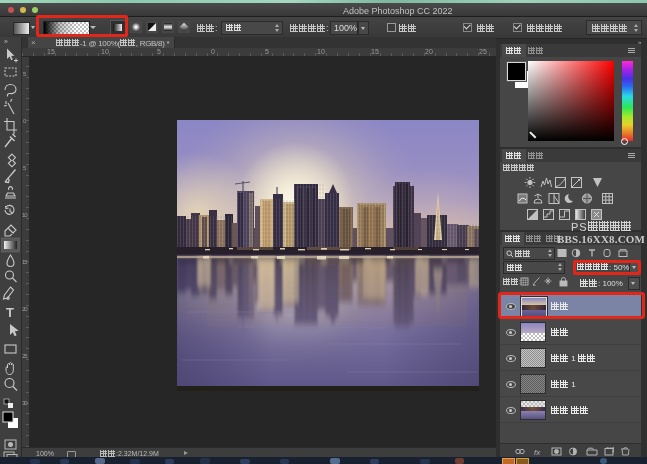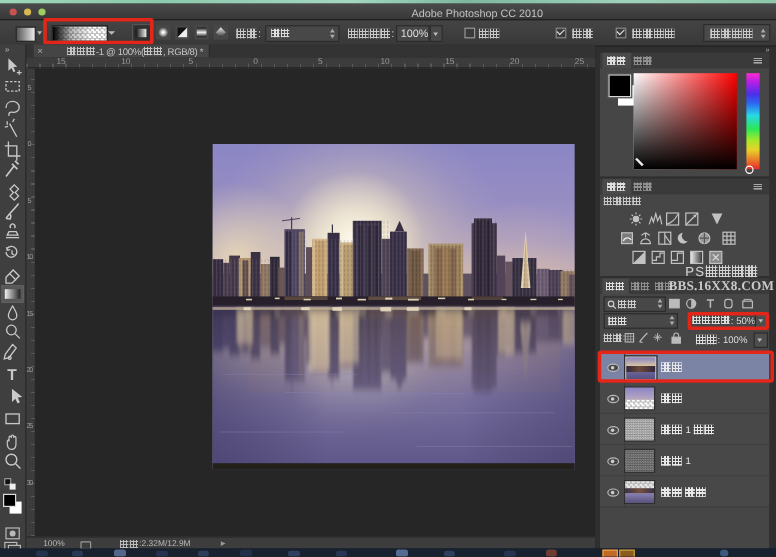--- a/index.html
+++ b/index.html
@@ -26,21 +26,21 @@
 <div id="app">
 
   <div class="abs" style="left:0;top:0;width:647px;height:3px;
     background:linear-gradient(90deg,#9fd6b8 0%,#8cc9ad 20%,#a4d8c0 45%,#7db89e 60%,#9ed2ba 80%,#8fc7ac 100%);"></div>
 
   <div class="abs" style="left:0;top:3px;width:647px;height:14px;
     background:linear-gradient(#4a4a4a,#383838);border-bottom:1px solid #1e1e1e;box-sizing:border-box;">
     <div class="abs" style="left:8px;top:4px;width:6px;height:6px;border-radius:50%;background:#c8534e;"></div>
     <div class="abs" style="left:20px;top:4px;width:6px;height:6px;border-radius:50%;background:#d5b94f;"></div>
     <div class="abs" style="left:32px;top:4px;width:6px;height:6px;border-radius:50%;background:#9cce60;"></div>
-    <div class="abs txt" style="left:343px;top:4px;font-size:9px;color:#c2c2c2;">Adobe Photoshop CC 2010</div>
+    <div class="abs txt" style="left:343px;top:4px;font-size:9px;color:#c2c2c2;">Adobe Photoshop CC 2022</div>
   </div>
 
   <div class="abs" style="left:0;top:17px;width:647px;height:22px;
     background:linear-gradient(#444,#383838);border-bottom:1px solid #252525;box-sizing:border-box;">
   </div>
 
   <div class="abs" style="left:13px;top:22px;width:15px;height:11px;border:1px solid #2a2a2a;
       background:linear-gradient(90deg,#555,#eee);"></div>
   <div class="abs" style="left:31px;top:26px;width:0;height:0;border-left:2.5px solid transparent;border-right:2.5px solid transparent;border-top:3px solid #bbb;"></div>
 
@@ -605,20 +605,37 @@
         <div class="abs vsep"></div>
         <div class="abs thumb">
           <div class="abs" style="left:0;top:0;width:24px;height:6px;background:repeating-conic-gradient(#e8e8e8 0% 25%, #bbb 0% 50%);background-size:4px 4px;"></div>
           <div class="abs" style="left:0;top:6px;width:24px;height:4px;background:linear-gradient(90deg,#3a3048,#74503c 50%,#3a3048);"></div>
           <div class="abs" style="left:0;top:10px;width:24px;height:8px;background:linear-gradient(#8a81b0,#585280);"></div>
         </div>
         <div class="abs lname"><i class="zh" style="width:8px;height:8px;"></i><i class="zh" style="width:8px;height:8px;"></i> <i class="zh" style="width:8px;height:8px;"></i><i class="zh" style="width:8px;height:8px;"></i></div>
       </div>
     </div>
 
+    <div class="abs" style="left:0;top:211px;width:141px;height:14px;background:#3e3e3e;border-top:1px solid #2e2e2e;">
+      <svg class="abs" style="left:12px;top:3px;" width="122" height="9" viewBox="0 0 122 9">
+        <g stroke="#b4b4b4" fill="none" stroke-width="1">
+          <circle cx="6" cy="4.5" r="2.2"></circle>
+            <circle cx="10" cy="4.5" r="2.2"></circle>
+          <text x="22" y="8" font-size="8" font-style="italic" fill="#b4b4b4" stroke="none" font-family="Liberation Sans">fx</text>
+          <rect x="40" y="1" width="9" height="7"></rect>
+            <circle cx="44.5" cy="4.5" r="2" fill="#b4b4b4"></circle>
+          <circle cx="61" cy="4.5" r="3.5"></circle>
+            <path d="M61 1 a3.5 3.5 0 0 1 0 7 Z" fill="#b4b4b4" stroke="none"></path>
+          <path d="M75 3 v5 h10 v-5 Z M75 3 l1.5-1.8 h4 L82 3"></path>
+          <rect x="93" y="1.5" width="8" height="6.5"></rect>
+            <path d="M95 1.5 V0 h6.5 v5 h-1.5" stroke-width="0.8"></path>
+          <path d="M109 2 h7 M110 2 l0.7 6 h5.6 l0.7-6 M111.5 2 a1.5 1 0 0 1 4 0" stroke-width="0.9"></path>
+        </g>
+      </svg>
+    </div>
   </div>
 
   <div class="abs" style="left:573px;top:260px;width:62px;height:9px;border:3px solid #e2261a;border-radius:2px;"></div>
 
   <div class="abs" style="left:498px;top:292px;width:141px;height:21px;border:3px solid #e2261a;border-radius:3px;"></div>
 
   <div class="abs" id="dock" style="left:0;top:457px;width:647px;height:7px;background:#17212f;">
     <div class="abs" style="left:30px;top:2px;width:10px;height:5px;background:#24344e;border-radius:2px;"></div>
     <div class="abs" style="left:60px;top:2px;width:9px;height:5px;background:#2a3a56;border-radius:2px;"></div>
     <div class="abs" style="left:95px;top:1px;width:10px;height:6px;background:#54668a;border-radius:2px;"></div>

